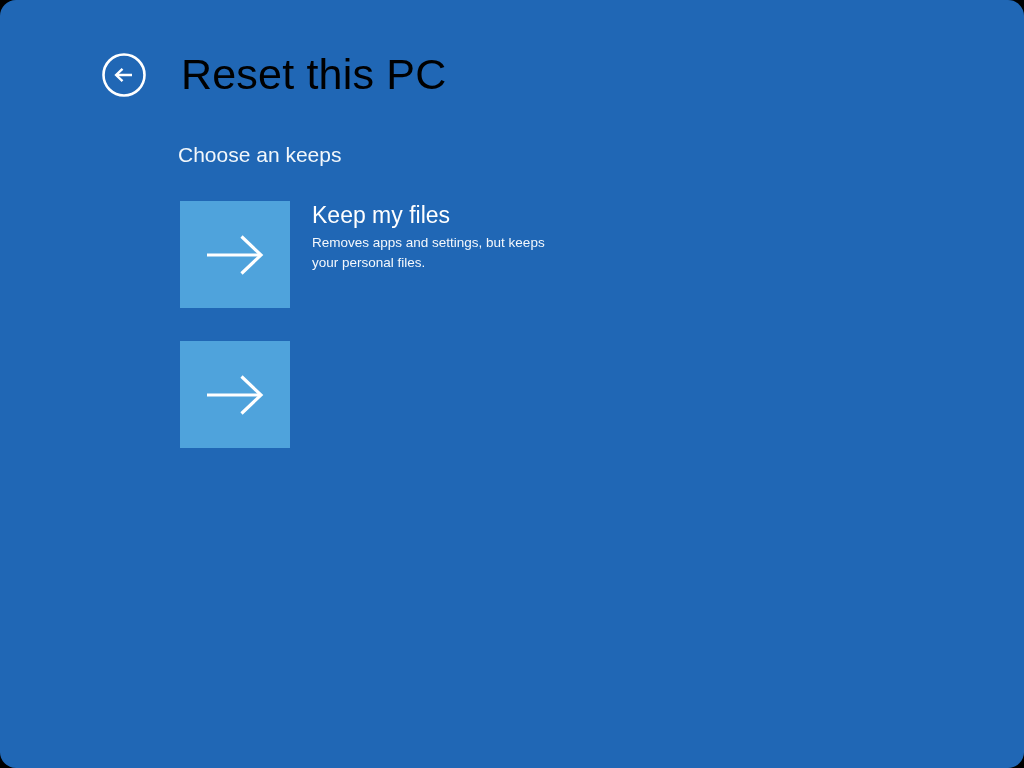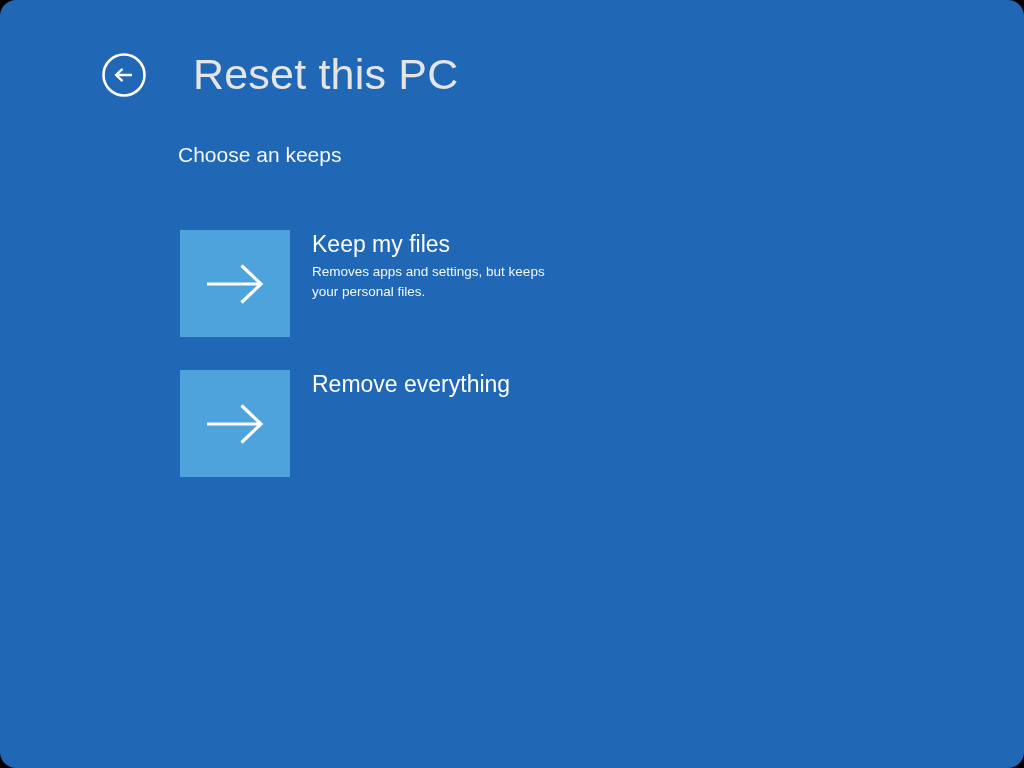--- a/index.html
+++ b/index.html
@@ -35,24 +35,24 @@
     align-items: center;
   }
   #back-button {
     width: 46px;
     height: 46px;
     flex: 0 0 auto;
     cursor: pointer;
     display: block;
   }
   #page-title {
-    margin-left: 46px;
+    margin-left: 34px;
     font-size: 43px;
     font-weight: 300;
-    color: #e5e5e5;
+    color: #000000;
     line-height: 1;
     letter-spacing: 0.2px;
     white-space: nowrap;
     position: relative;
     top: -1px;
   }
 
   
   #subtitle {
     position: absolute;
@@ -62,21 +62,21 @@
     font-weight: 300;
     color: #f2f7fb;
     line-height: 1;
     white-space: nowrap;
   }
 
   
   #options {
     position: absolute;
     left: 180px;
-    top: 230px;
+    top: 201px;
     width: 700px;
   }
   .option-row {
     display: flex;
     align-items: flex-start;
     margin-bottom: 33px;
     cursor: pointer;
     width: 420px;
   }
   .option-tile {
@@ -143,18 +143,17 @@
     </div>
 
     <div class="option-row">
       <div class="option-tile">
         <svg width="60" height="44" viewBox="0 0 60 44">
           <line x1="2" y1="22" x2="55" y2="22" stroke="#ffffff" stroke-width="3.2" stroke-linecap="butt"></line>
           <polyline points="36.5,3.5 56,22 36.5,40.5" fill="none" stroke="#ffffff" stroke-width="3.2" stroke-linecap="butt" stroke-linejoin="miter"></polyline>
         </svg>
       </div>
       <div class="option-text">
-        <div class="option-title">Remove everything</div>
       </div>
     </div>
 
   </div>
 </div>
 
 </body></html>

